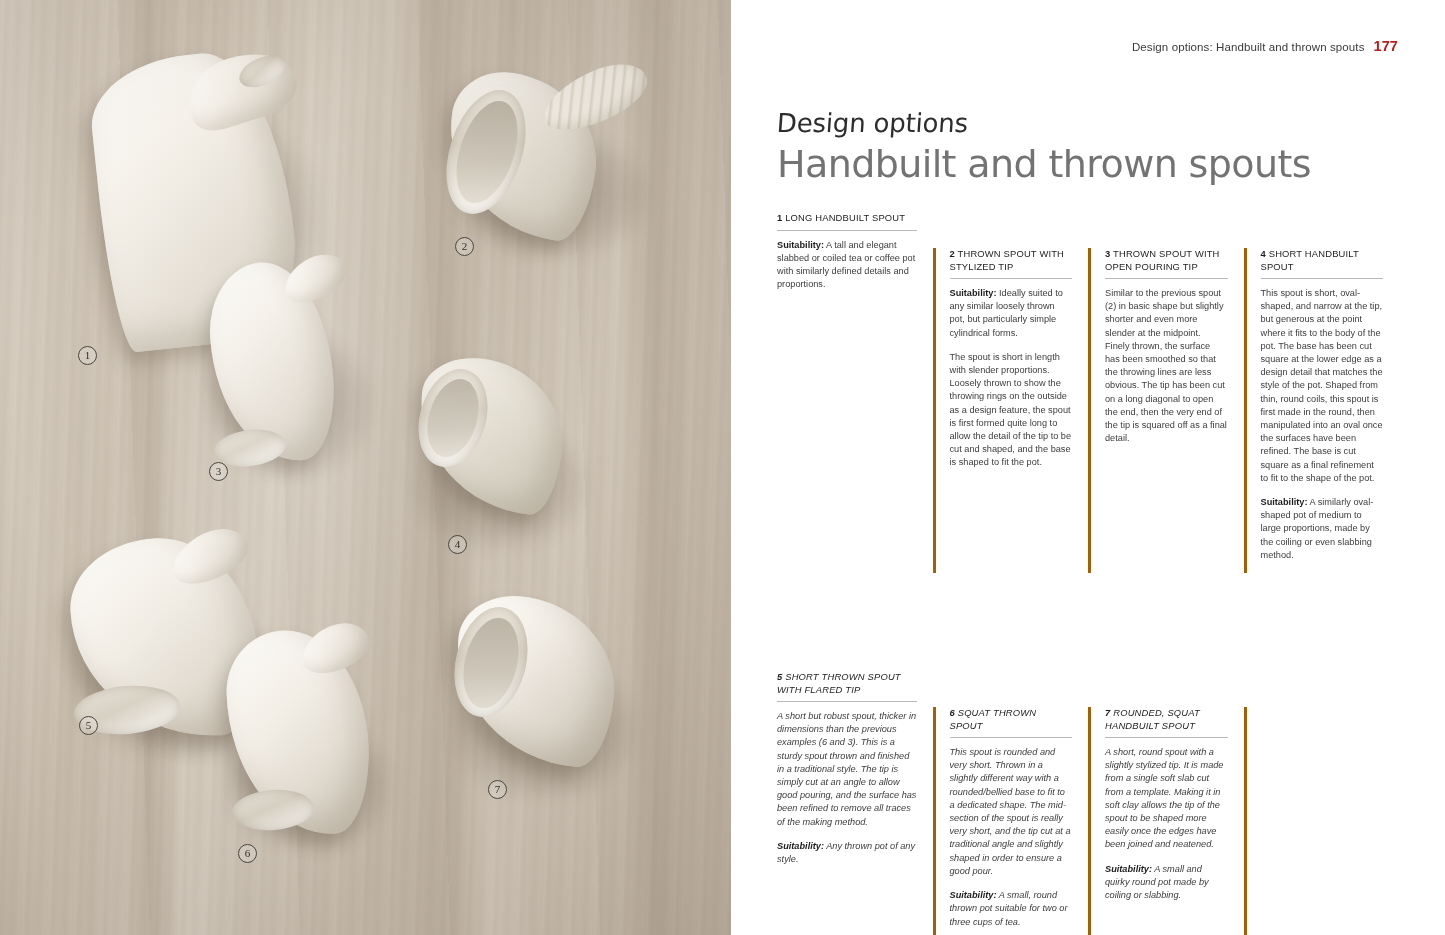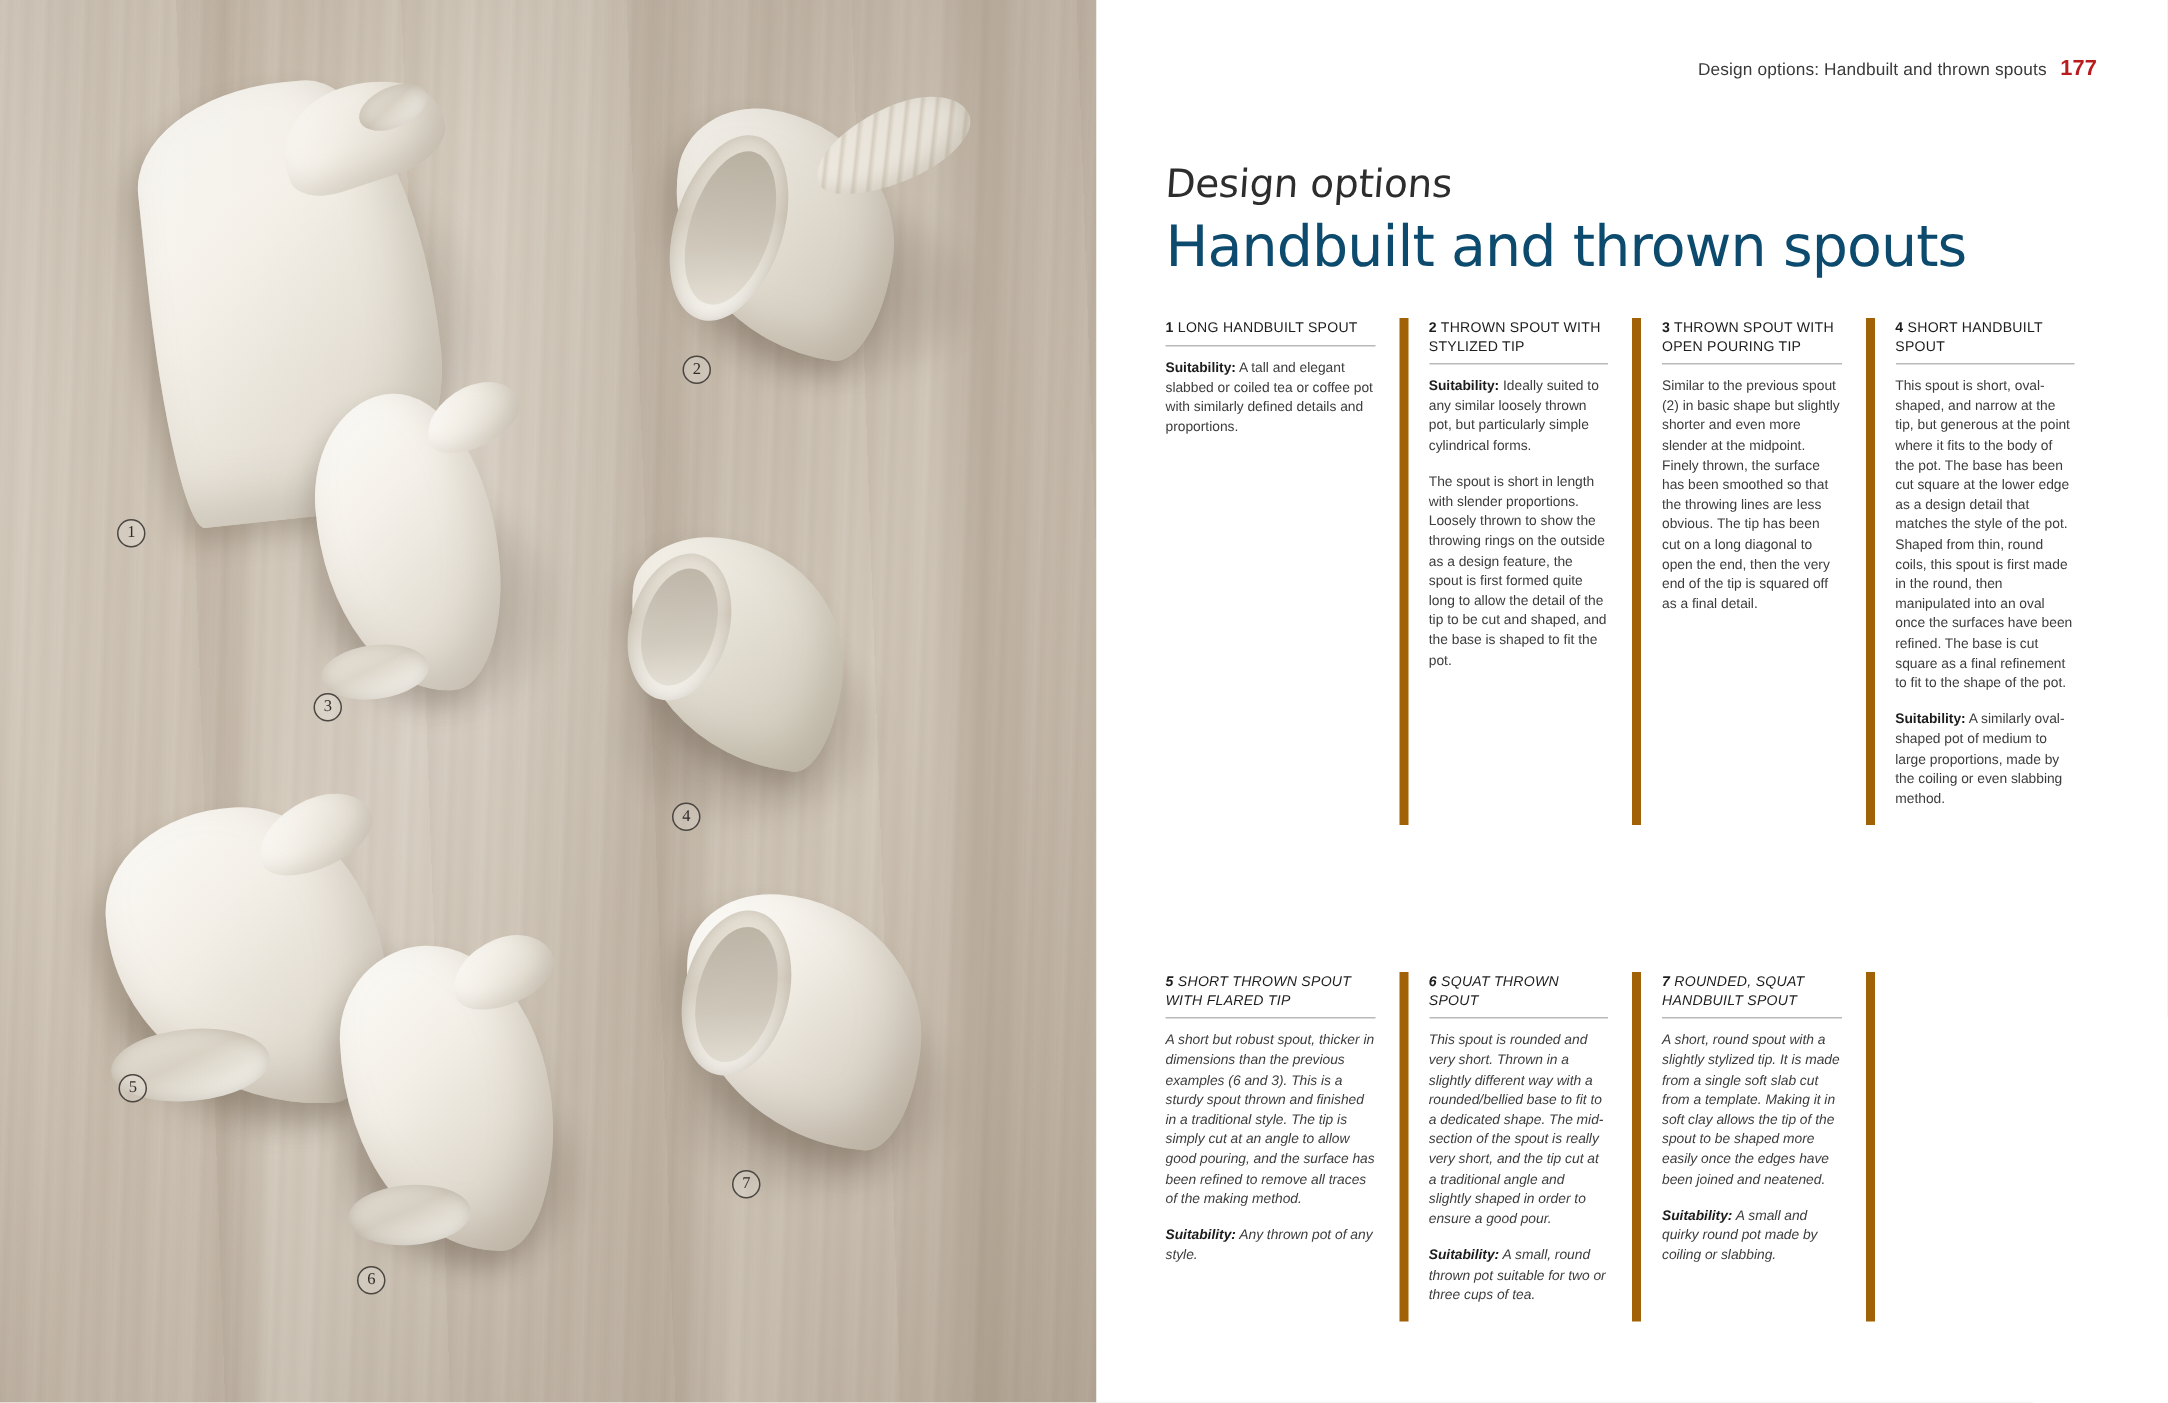--- a/index.html
+++ b/index.html
@@ -110,38 +110,38 @@
     font-size: 26px;
     color: #2d2d2d;
     letter-spacing: -0.2px;
     transform: skewX(-4deg);
     margin: 0 0 4px 0;
     font-weight: 400;
   }
   .main-title {
     font-size: 38px;
     font-weight: 400;
-    color: #0c4a6e;
+    color: #737373;
     margin: 0;
     letter-spacing: -0.6px;
     font-family: "DejaVu Sans", sans-serif;
   }
 
   .columns {
     position: absolute;
     left: 46px; top: 212px;
     width: 622px;
   }
   .col-row { display: flex; }
   .col {
     width: 155.5px;
     padding-right: 16px;
     position: relative;
   }
-  .col + .col { border-left: 6px solid #a16207; padding-left: 14px; }
+  .col + .col { border-left: 3px solid #a16207; padding-left: 14px; margin-top: 36px; }
   .col-row.row2 { margin-top: 98px; font-style: italic; }
   .col-head {
     font-size: 9.4px;
     color: #1d1d1d;
     letter-spacing: 0.18px;
     line-height: 12.5px;
     padding-bottom: 5px;
     border-bottom: 1px solid #b9b9b9;
     margin-bottom: 8px;
     text-transform: uppercase;

